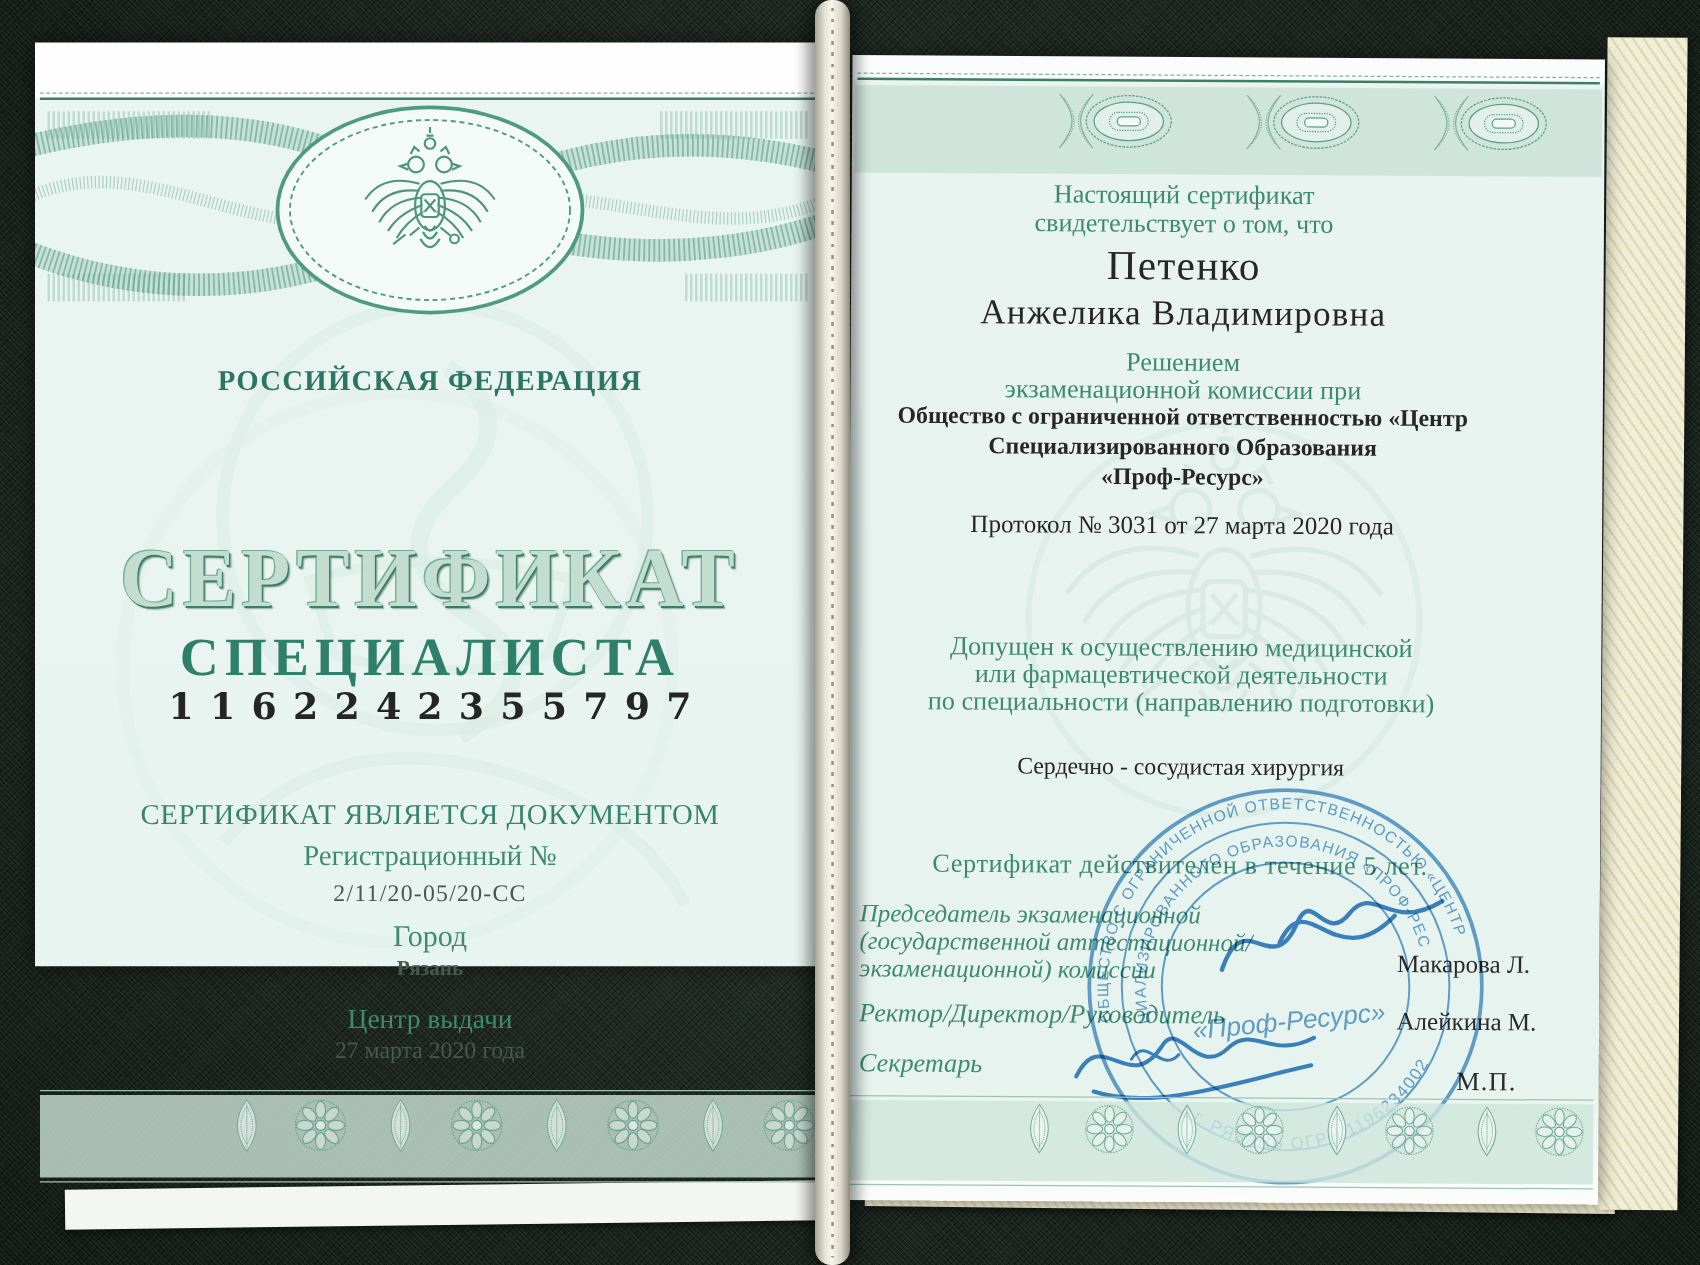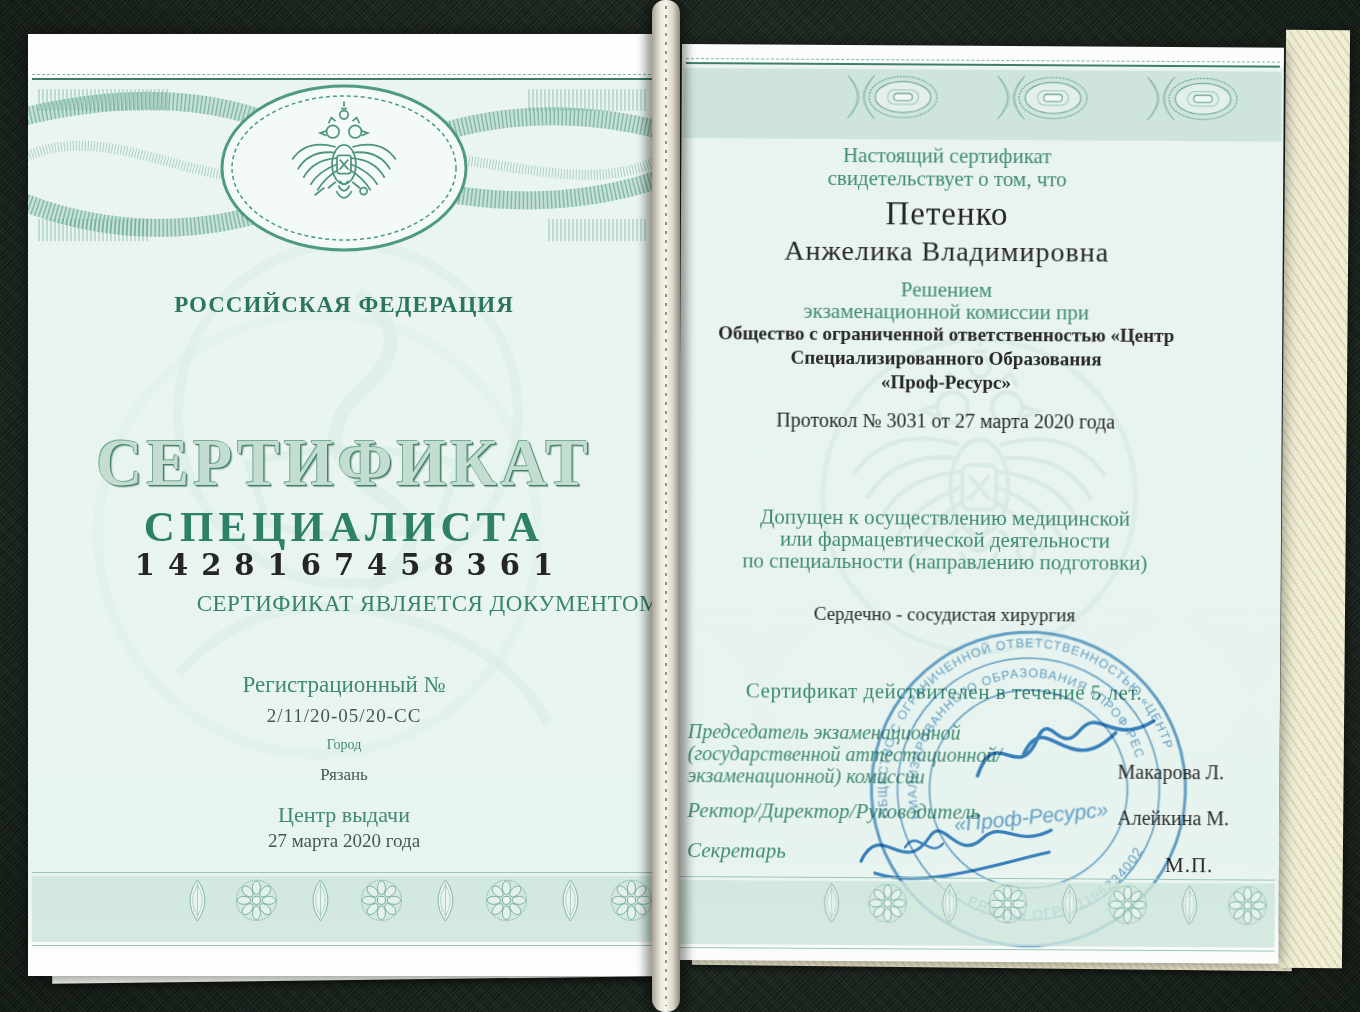--- a/index.html
+++ b/index.html
@@ -20,45 +20,45 @@
   .under-sheet-right{position:absolute;left:692px;top:934px;width:600px;height:34px;
     background:#efecd4;
     background-image:repeating-linear-gradient(55deg, rgba(160,150,50,.18) 0 2px, transparent 2px 6px);
     transform:rotate(0.6deg);box-shadow:0 3px 6px rgba(0,0,0,.45);}
   .fore-edge{position:absolute;left:1282px;top:30px;width:64px;height:938px;
     background:#f1eed8;
     background-image:repeating-linear-gradient(55deg, rgba(150,140,40,.2) 0 2px, transparent 2px 7px);
     transform:rotate(0.5deg);box-shadow:3px 0 8px rgba(0,0,0,.4);}
 
   
-  .left-page{position:absolute;left:28px;top:34px;width:632px;height:942px;
+  .left-page{position:absolute;left:28px;top:34px;width:632px;height:739px;
     background:linear-gradient(180deg,#fdfefd 0,#fdfefd 42px,#eaf5f1 46px,#e8f4ef 860px,#f2f8f5 905px,#fbfdfc 912px,#fdfefd 100%);
     box-shadow:0 0 16px rgba(0,0,0,.55);}
   .lp-rule{position:absolute;left:4px;right:4px;top:40px;height:3px;
     border-top:1px dashed #7fb5a2;border-bottom:2px solid #3e7d68;}
   .lp-ribbon{position:absolute;left:0;top:46px;}
   .wm{position:absolute;pointer-events:none;}
 
   .lp-country{position:absolute;left:0;right:0;top:258px;text-align:center;
     font-size:23px;font-weight:bold;letter-spacing:1px;color:#2c7661;}
   .lp-title{position:absolute;left:0;right:0;top:392px;text-align:center;
     font-size:64px;font-weight:bold;letter-spacing:4px;color:#c3ddd1;transform:scaleY(1.05);
     text-shadow:0 0 1px #478a72,1px 1px 0 #3c7d66,-1px -1px 0 #7bb29e,2px 2px 1px rgba(40,90,70,.45);}
   .lp-subtitle{position:absolute;left:0;right:0;top:468px;text-align:center;
     font-size:43px;font-weight:bold;letter-spacing:5px;color:#2f8068;}
   .lp-number{position:absolute;left:0;right:0;top:514px;text-align:center;
     font-family:"DejaVu Serif",serif;font-size:29px;font-weight:bold;letter-spacing:13px;
     text-indent:13px;color:#252525;}
-  .lp-statement{position:absolute;left:0;right:0;text-align:right;
-    font-size:23px;color:#38836d;letter-spacing:.5px;}
+  .lp-statement{position:absolute;left:0;right:0;text-align:center;
+    font-size:23px;color:#38836d;letter-spacing:.5px;margin-top:48px;}
   .st1{top:557px;} .st2{top:586px;}
   .lp-label{position:absolute;left:0;right:0;text-align:center;color:#3f8a72;}
   .lp-value{position:absolute;left:0;right:0;text-align:center;color:#47584f;}
   .reg-l{top:638px;font-size:23px;} .reg-v{top:671px;font-size:19px;letter-spacing:1px;}
-  .city-l{top:703px;font-size:14px;} .city-v{top:731px;font-size:17px;}
+  .city-l{top:703px;font-size:24px;} .city-v{top:731px;font-size:17px;font-weight:bold;}
   .date-l{top:768px;font-size:22px;} .date-v{top:796px;font-size:19px;}
   .lp-band-bottom{position:absolute;left:4px;top:838px;border-top:1px solid #9cc4b6;border-bottom:1px solid #9cc4b6;}
 
   
   .binding{position:absolute;left:652px;top:0;width:28px;height:1012px;z-index:30;
     background:linear-gradient(90deg,#a7a295 0,#e9e6da 30%,#f7f5ec 48%,#d9d5c8 75%,#8e897d 100%);
     border-radius:13px;box-shadow:-7px 0 10px rgba(0,0,0,.38),7px 0 10px rgba(0,0,0,.38);}
   .binding:after{content:"";position:absolute;left:13px;top:6px;bottom:6px;width:2px;
     background:repeating-linear-gradient(180deg,rgba(70,58,45,.55) 0 3px,rgba(255,255,255,0) 3px 9px);}
 
@@ -189,21 +189,21 @@
         <path d="M10,20 h130 M10,150 h110 M500,20 h120 M520,150 h100" stroke-width="22" opacity=".28" stroke-dasharray="2,2"></path>
       </g>
       <ellipse cx="316" cy="88" rx="122" ry="82" fill="#f3faf7" stroke="#4e9a82" stroke-width="3"></ellipse>
       <ellipse cx="316" cy="88" rx="112" ry="72" fill="none" stroke="#4e9a82" stroke-width="1.5" stroke-dasharray="4,3"></ellipse>
       <use href="#eagle" x="246" y="18" width="140" height="140"></use>
     </svg>
 
     <div class="lp-country">РОССИЙСКАЯ ФЕДЕРАЦИЯ</div>
     <div class="lp-title">СЕРТИФИКАТ</div>
     <div class="lp-subtitle">СПЕЦИАЛИСТА</div>
-    <div class="lp-number">1428167458361</div>
+    <div class="lp-number">1162242355797</div>
     <div class="lp-statement st1">СЕРТИФИКАТ ЯВЛЯЕТСЯ ДОКУМЕНТОМ</div>
     <div class="lp-label reg-l">Регистрационный №</div>
     <div class="lp-value reg-v">2/11/20-05/20-СС</div>
     <div class="lp-label city-l">Город</div>
     <div class="lp-value city-v">Рязань</div>
     <div class="lp-label date-l">Центр выдачи</div>
     <div class="lp-value date-v">27 марта 2020 года</div>
 
     <svg class="lp-band-bottom" width="624" height="72" viewBox="0 0 624 72">
       <rect x="0" y="3" width="624" height="66" fill="#cde5db" opacity=".8"></rect>

